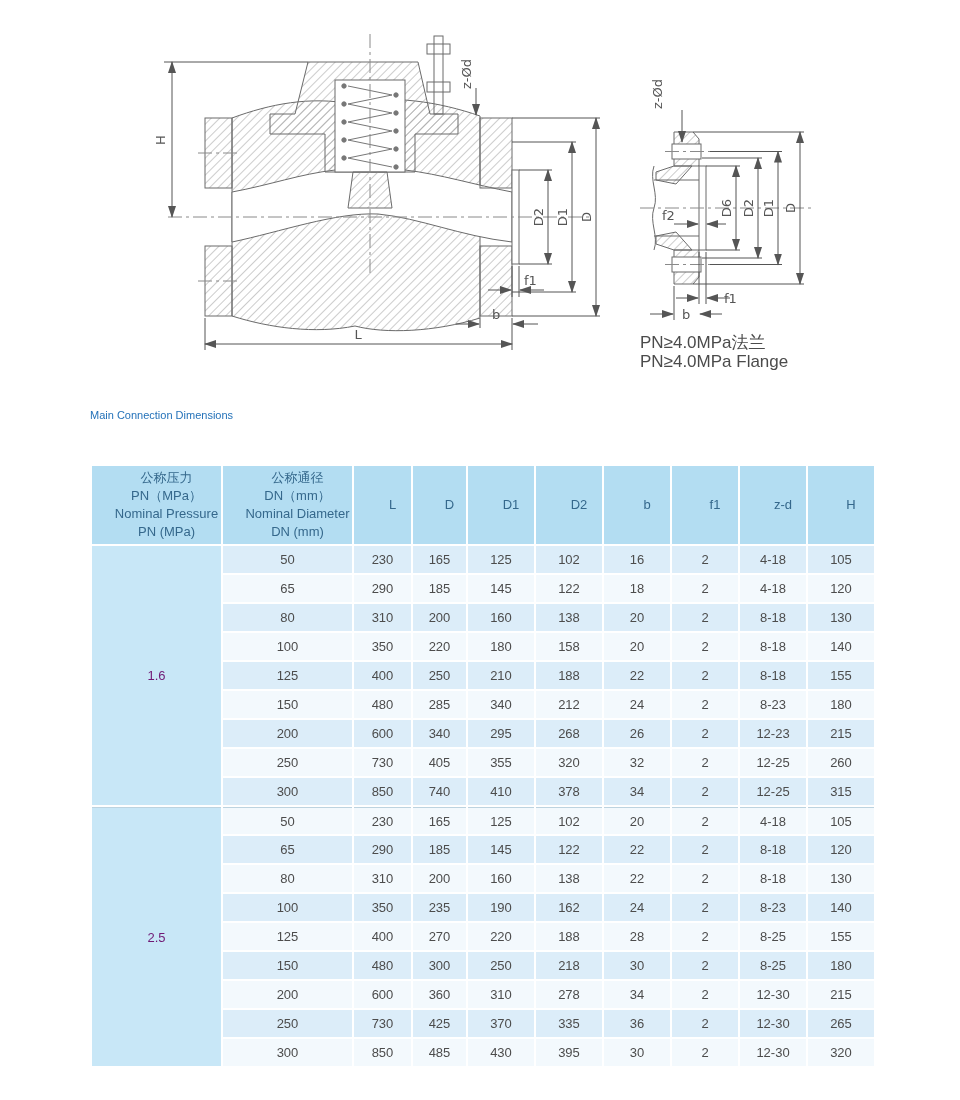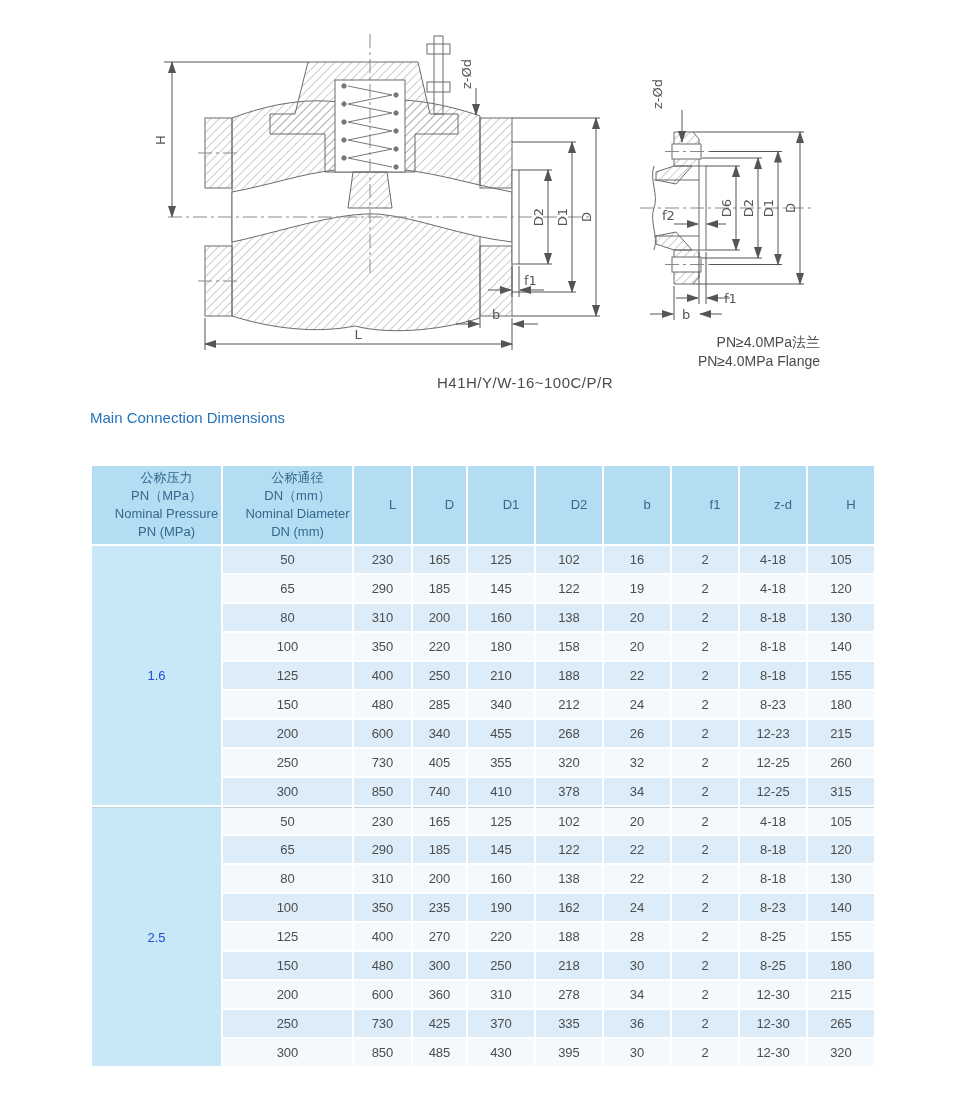--- a/index.html
+++ b/index.html
@@ -4,38 +4,38 @@
 <style>
   * { margin:0; padding:0; box-sizing:border-box; }
   body { background:#ffffff; font-family:"Liberation Sans", sans-serif; }
   .page { position:relative; width:960px; height:1100px; background:#ffffff; overflow:hidden; }
 
   
   .drawing-area { position:absolute; left:0; top:0; width:960px; height:400px; }
   svg text { font-family:"DejaVu Sans", sans-serif; font-size:13px; fill:#555555; }
   .model-caption { position:absolute; left:330px; top:374px; width:390px; text-align:center;
                    font-size:15px; color:#4b4b4b; letter-spacing:.5px; }
-  .flange-caption { position:absolute; left:640px; top:333px; width:180px; text-align:right;
-                    font-size:14px; color:#4b4b4b; line-height:19px; }
+  .flange-caption { position:absolute; left:640px; top:333px; width:180px; text-align:left;
+                    font-size:17px; color:#4b4b4b; line-height:19px; }
 
   
   .section-heading { position:absolute; left:90px; top:406px; }
   .section-heading .cn { font-size:22px; font-weight:bold; color:#1b63ad; letter-spacing:1px; }
-  .section-heading .en { font-size:15px; color:#2472b9; margin-top:3px; }
+  .section-heading .en { font-size:11px; color:#2472b9; margin-top:3px; }
 
   
   table.dims { position:absolute; left:90px; top:464px; width:778px;
                border-collapse:separate; border-spacing:2px; table-layout:fixed;
                font-size:13px; }
   table.dims th { background:#b3ddf2; color:#35688c; font-weight:normal;
                   height:78px; line-height:18px; vertical-align:middle; text-align:center;padding-left:20px; }
   table.dims td { height:27px; text-align:center; vertical-align:middle; color:#4c4c4c; }
   tbody tr:nth-child(odd) td { background:#dcedf9; }
   tbody tr:nth-child(even) td { background:#f3f9fd; }
-  tbody td.pressure-cell { background:#c8e7f7 !important; color:#1d4ed8; }
+  tbody td.pressure-cell { background:#c8e7f7 !important; color:#701a75; }
   tbody tr.group-start td { border-top:1px solid #bcd3e0; }
 </style>
 </head>
 <body>
 
 <div class="page">
 
   <div class="drawing-area">
 
     <svg style="position:absolute;left:120px;top:22px" width="540" height="360" viewBox="0 0 540 360">
@@ -202,21 +202,20 @@
       <text x="30" y="32" text-anchor="middle" transform="rotate(-90 30 32)">z-Ød</text>
       <text x="30" y="158">f2</text>
       <text x="99" y="146" text-anchor="middle" transform="rotate(-90 99 146)">D6</text>
       <text x="121" y="146" text-anchor="middle" transform="rotate(-90 121 146)">D2</text>
       <text x="141" y="146" text-anchor="middle" transform="rotate(-90 141 146)">D1</text>
       <text x="163" y="146" text-anchor="middle" transform="rotate(-90 163 146)">D</text>
       <text x="92" y="241">f1</text>
       <text x="50" y="257">b</text>
     </svg>
 
-    <div class="model-caption">H41H/Y/W-16~100C/P/R</div>
 
     <div class="flange-caption">
       <div>PN≥4.0MPa法兰</div>
       <div>PN≥4.0MPa Flange</div>
     </div>
   </div>
 
   <div class="section-heading">
     <div class="en">Main Connection Dimensions</div>
   </div>
@@ -270,21 +269,21 @@
           <td>2</td>
           <td>4-18</td>
           <td>105</td>
         </tr>
         <tr>
           <td>65</td>
           <td>290</td>
           <td>185</td>
           <td>145</td>
           <td>122</td>
-          <td>19</td>
+          <td>18</td>
           <td>2</td>
           <td>4-18</td>
           <td>120</td>
         </tr>
         <tr>
           <td>80</td>
           <td>310</td>
           <td>200</td>
           <td>160</td>
           <td>138</td>
@@ -323,21 +322,21 @@
           <td>212</td>
           <td>24</td>
           <td>2</td>
           <td>8-23</td>
           <td>180</td>
         </tr>
         <tr>
           <td>200</td>
           <td>600</td>
           <td>340</td>
-          <td>455</td>
+          <td>295</td>
           <td>268</td>
           <td>26</td>
           <td>2</td>
           <td>12-23</td>
           <td>215</td>
         </tr>
         <tr>
           <td>250</td>
           <td>730</td>
           <td>405</td>

